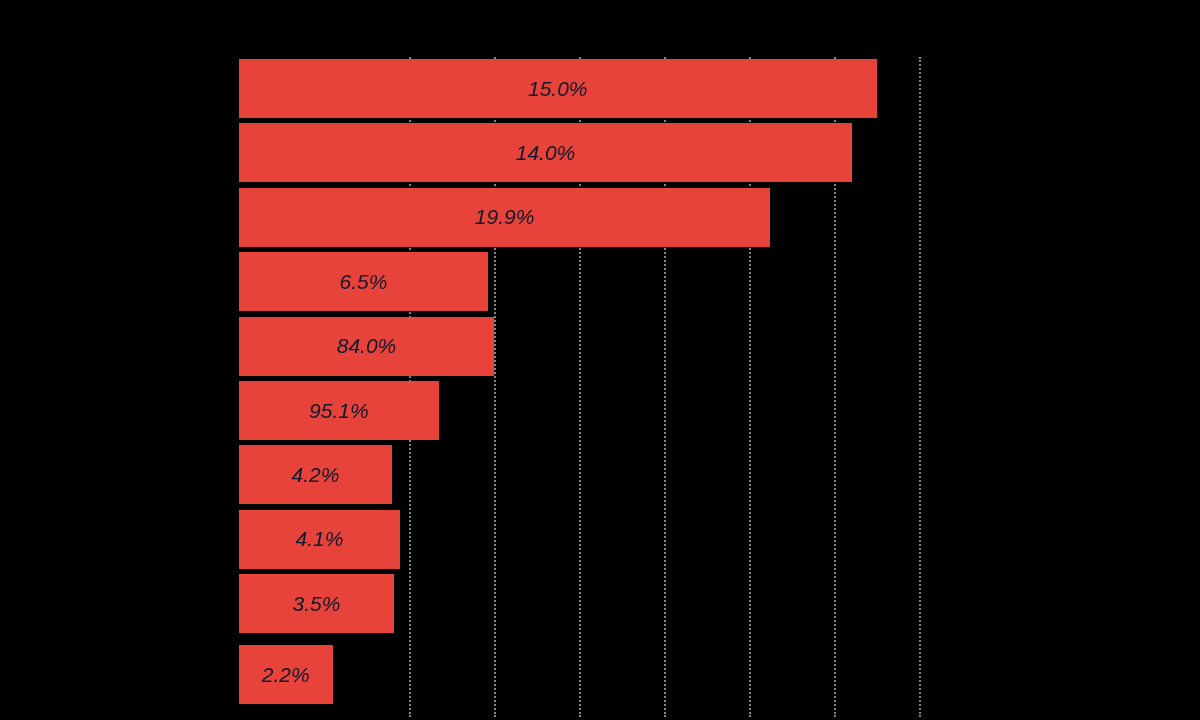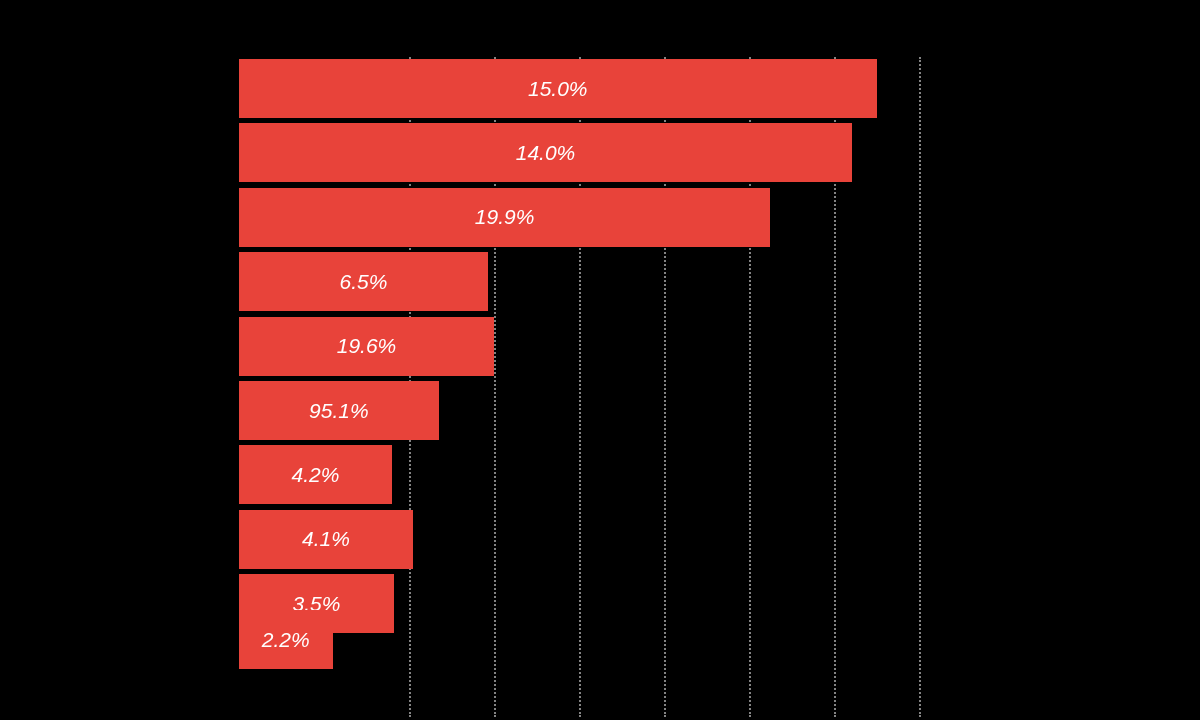--- a/index.html
+++ b/index.html
@@ -56,21 +56,21 @@
     box-sizing: border-box;
   }
 
   .bar-value {
     position: absolute;
     top: 50%;
     left: 0;
     transform: translateY(-50%);
     width: 100%;
     text-align: center;
-    color: #ffffff;
+    color: #0f172a;
     font-size: 21px;
     font-style: italic;
     font-family: "Liberation Sans", sans-serif;
     white-space: nowrap;
     pointer-events: none;
   }
 </style>
 </head>
 <body>
 
@@ -110,53 +110,53 @@
     <div class="row" style="top:210.2px;">
 
       <div class="bar" style="width:249px;">
         <div class="bar-value">6.5%</div>
       </div>
     </div>
 
     <div class="row" style="top:274.6px;">
 
       <div class="bar" style="width:255px;">
-        <div class="bar-value">19.6%</div>
+        <div class="bar-value">84.0%</div>
       </div>
     </div>
 
     <div class="row" style="top:339px;">
 
       <div class="bar" style="width:199.75px;">
         <div class="bar-value">95.1%</div>
       </div>
     </div>
 
     <div class="row" style="top:403.4px;">
 
       <div class="bar" style="width:153px;">
         <div class="bar-value">4.2%</div>
       </div>
     </div>
 
     <div class="row" style="top:467.8px;">
 
-      <div class="bar" style="width:174px;">
+      <div class="bar" style="width:161px;">
         <div class="bar-value">4.1%</div>
       </div>
     </div>
 
     <div class="row" style="top:532.2px;">
 
       <div class="bar" style="width:155px;">
         <div class="bar-value">3.5%</div>
       </div>
     </div>
 
-    <div class="row" style="top:568px;">
+    <div class="row" style="top:603px;">
 
       <div class="bar" style="width:93.5px;">
         <div class="bar-value">2.2%</div>
       </div>
     </div>
   </div>
 
 </div>
 
 </body></html>

